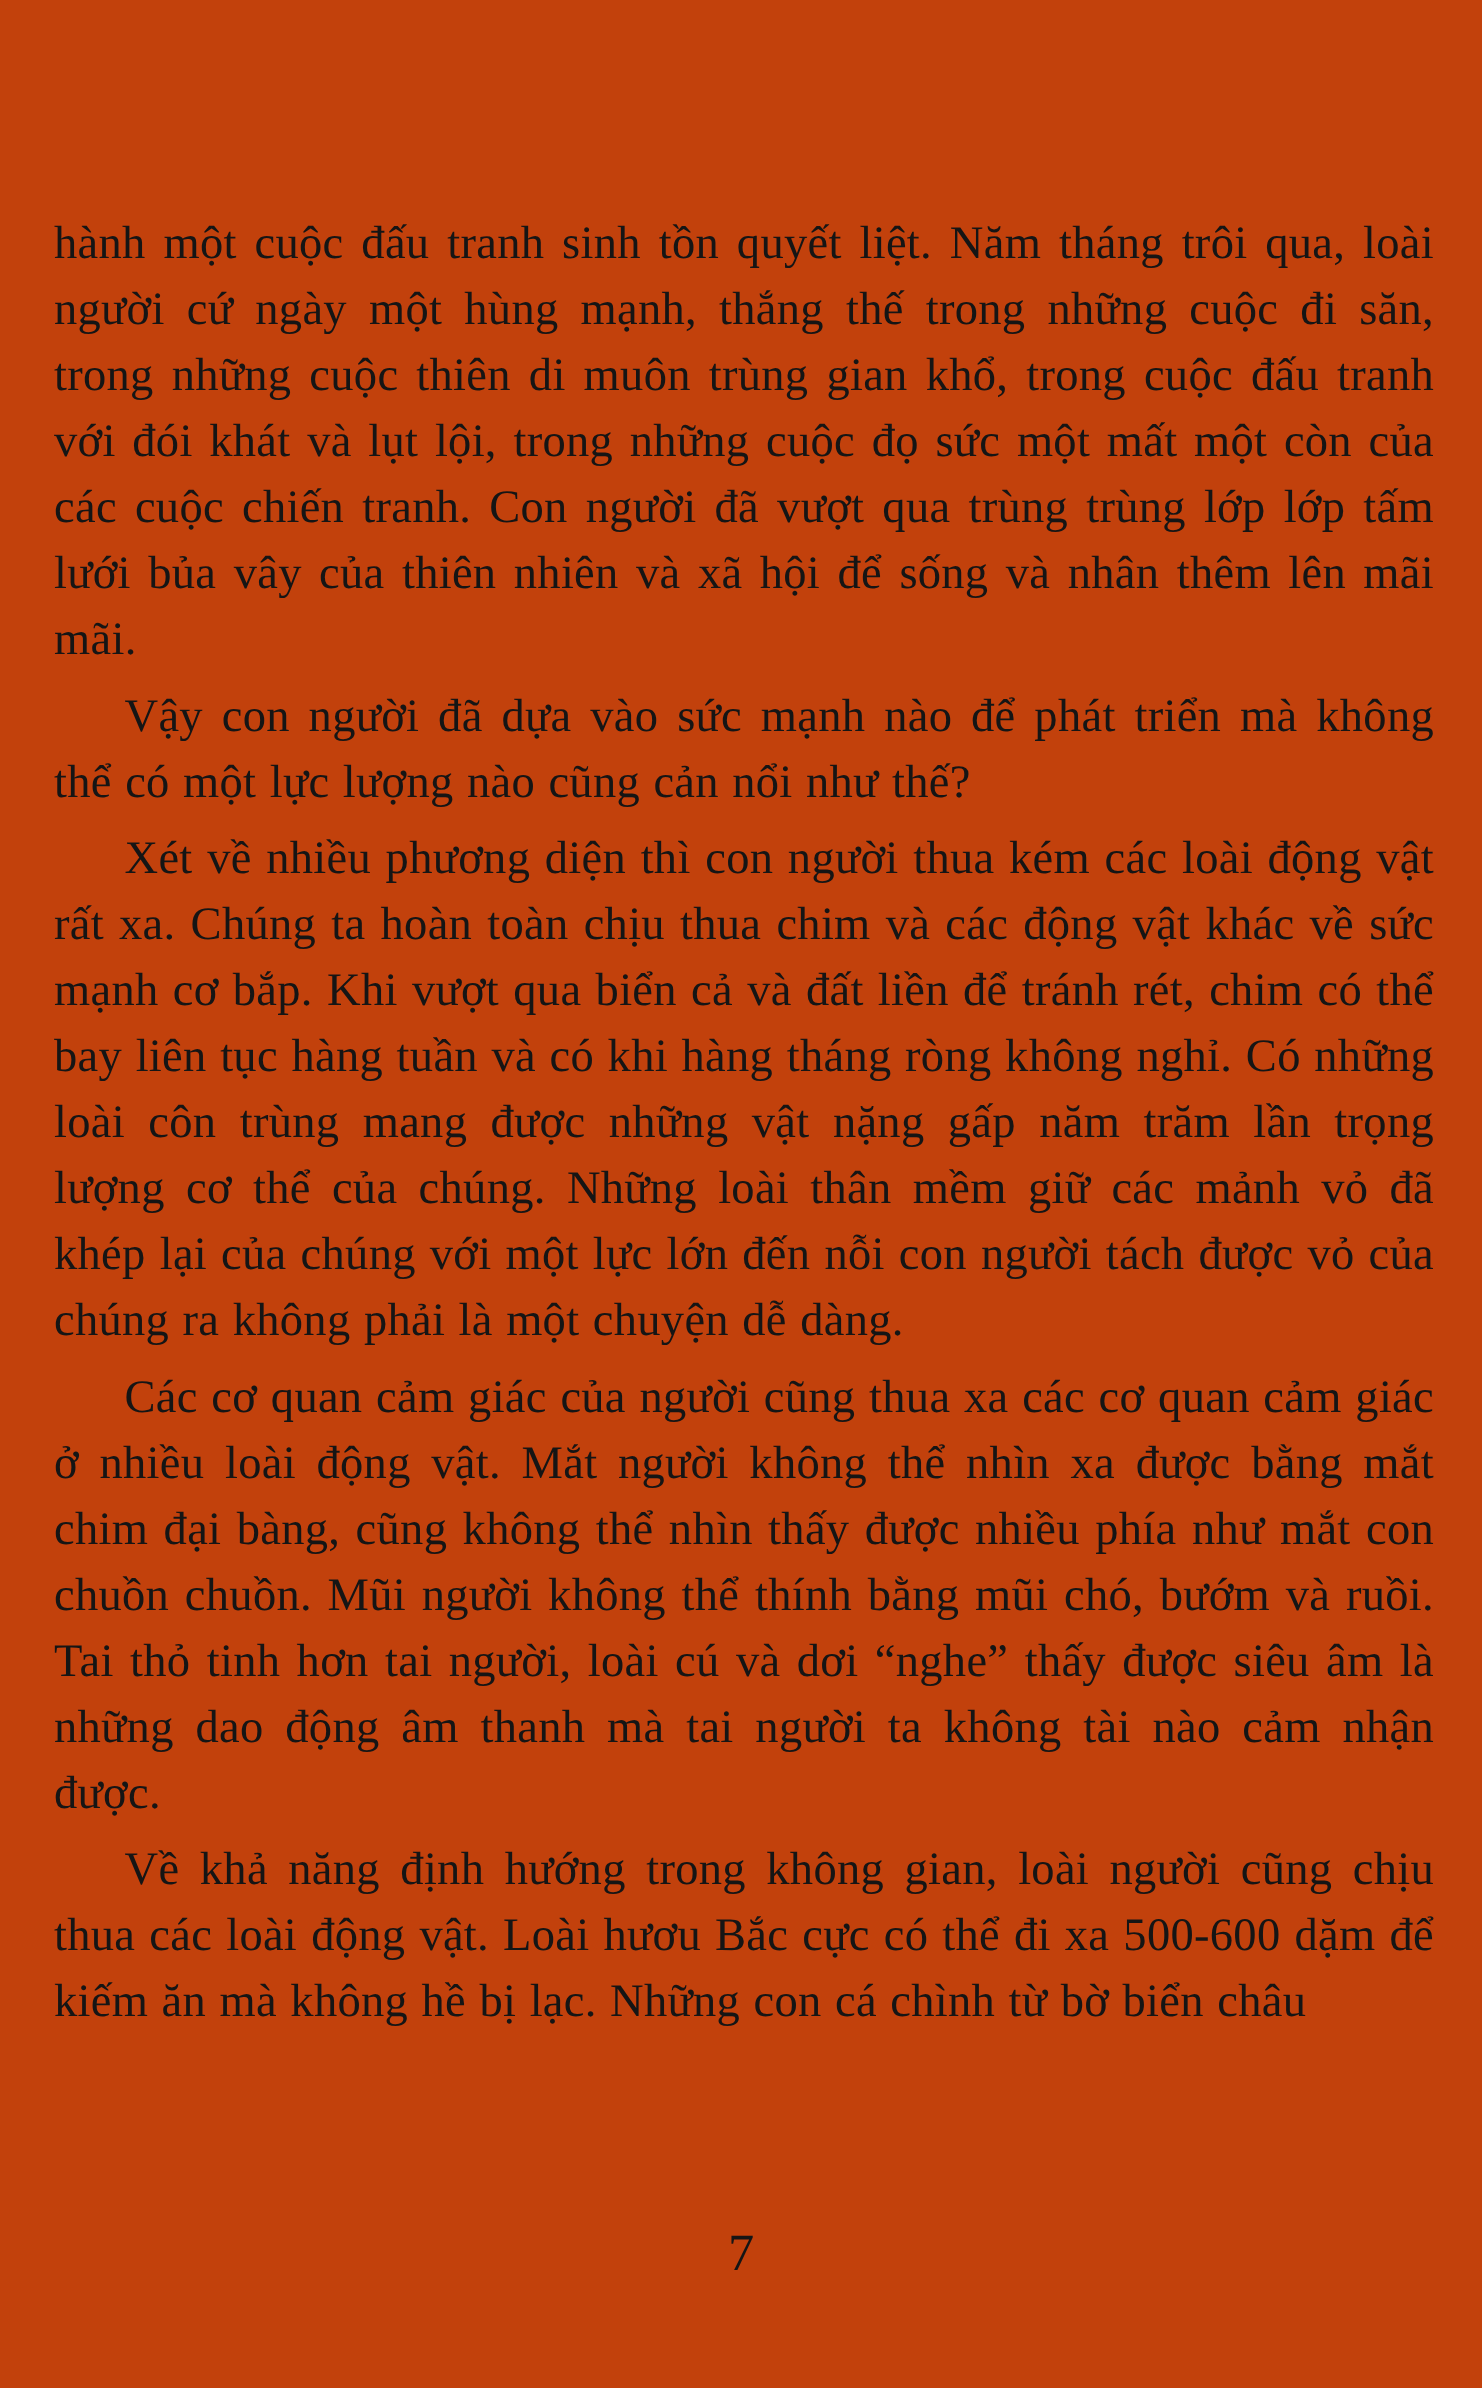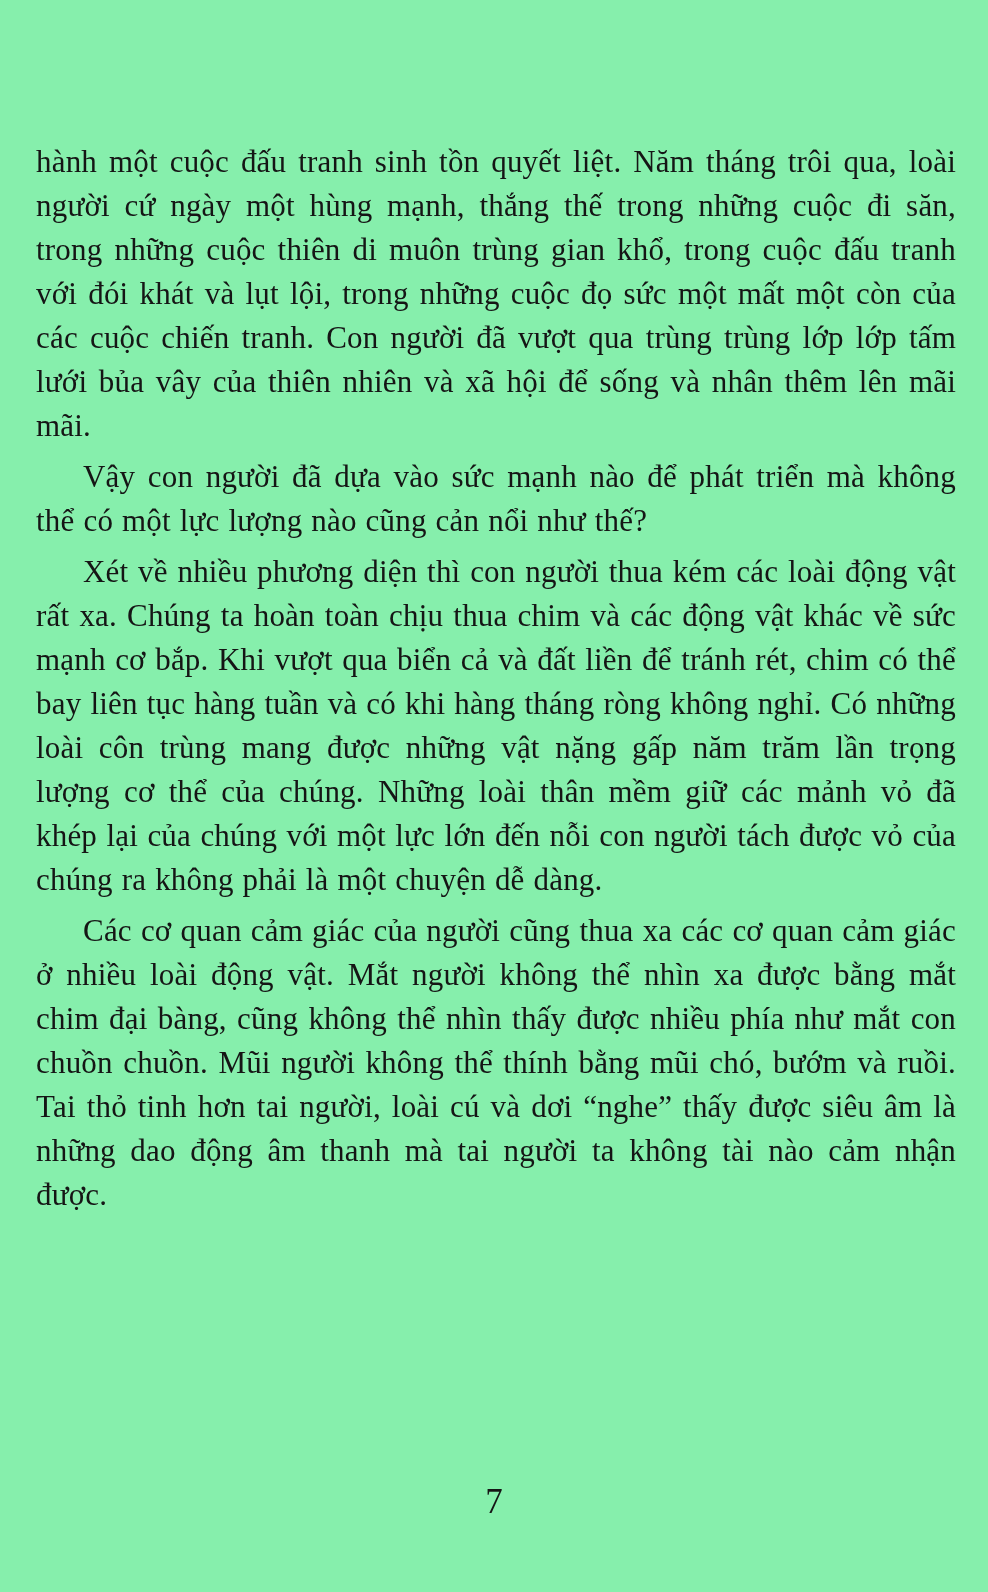--- a/index.html
+++ b/index.html
@@ -4,21 +4,21 @@
 <style>
   html, body {
     margin: 0;
     padding: 0;
     background: #ffffff;
   }
   .page {
     position: relative;
     width: 988px;
     height: 1592px;
-    background: #86efac;
+    background: #c2410c;
     color: #151515;
     font-family: "Liberation Serif", "DejaVu Serif", serif;
     overflow: hidden;
     box-sizing: border-box;
   }
   .text-block {
     position: absolute;
     top: 140px;
     left: 36px;
     width: 920px;
@@ -50,17 +50,18 @@
 </head>
 <body>
 
 <div class="page">
 
   <div class="text-block">
     <p>hành một cuộc đấu tranh sinh tồn quyết liệt. Năm tháng trôi qua, loài người cứ ngày một hùng mạnh, thắng thế trong những cuộc đi săn, trong những cuộc thiên di muôn trùng gian khổ, trong cuộc đấu tranh với đói khát và lụt lội, trong những cuộc đọ sức một mất một còn của các cuộc chiến tranh. Con người đã vượt qua trùng trùng lớp lớp tấm lưới bủa vây của thiên nhiên và xã hội để sống và nhân thêm lên mãi mãi.</p>
     <p class="indent">Vậy con người đã dựa vào sức mạnh nào để phát triển mà không thể có một lực lượng nào cũng cản nổi như thế?</p>
     <p class="indent">Xét về nhiều phương diện thì con người thua kém các loài động vật rất xa. Chúng ta hoàn toàn chịu thua chim và các động vật khác về sức mạnh cơ bắp. Khi vượt qua biển cả và đất liền để tránh rét, chim có thể bay liên tục hàng tuần và có khi hàng tháng ròng không nghỉ. Có những loài côn trùng mang được những vật nặng gấp năm trăm lần trọng lượng cơ thể của chúng. Những loài thân mềm giữ các mảnh vỏ đã khép lại của chúng với một lực lớn đến nỗi con người tách được vỏ của chúng ra không phải là một chuyện dễ dàng.</p>
     <p class="indent">Các cơ quan cảm giác của người cũng thua xa các cơ quan cảm giác ở nhiều loài động vật. Mắt người không thể nhìn xa được bằng mắt chim đại bàng, cũng không thể nhìn thấy được nhiều phía như mắt con chuồn chuồn. Mũi người không thể thính bằng mũi chó, bướm và ruồi. Tai thỏ tinh hơn tai người, loài cú và dơi “nghe” thấy được siêu âm là những dao động âm thanh mà tai người ta không tài nào cảm nhận được.</p>
+    <p class="indent">Về khả năng định hướng trong không gian, loài người cũng chịu thua các loài động vật. Loài hươu Bắc cực có thể đi xa 500-600 dặm để kiếm ăn mà không hề bị lạc. Những con cá chình từ bờ biển châu</p>
   </div>
 
   <div class="page-number">7</div>
 
 </div>
 
 </body></html>

